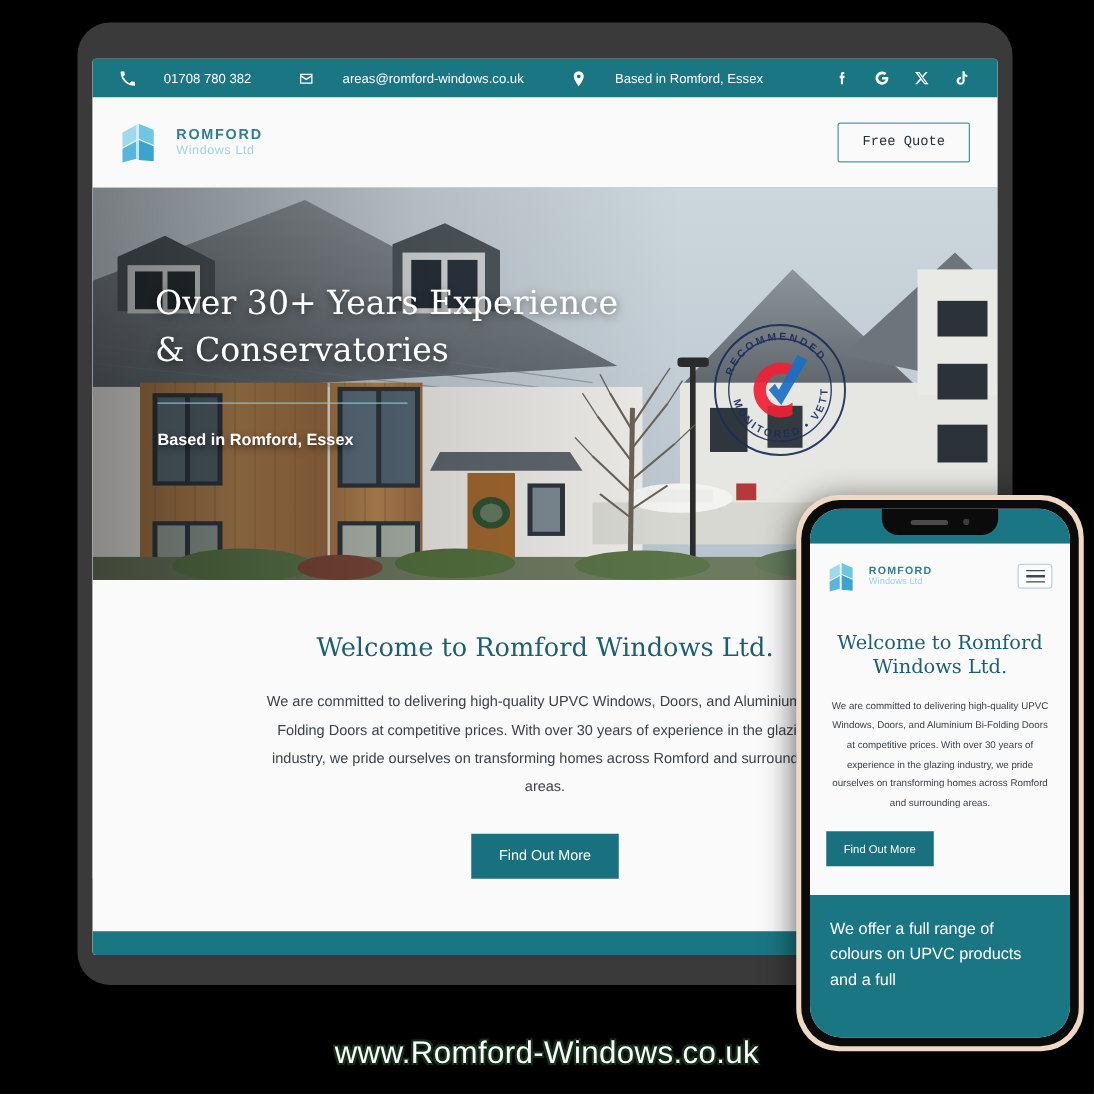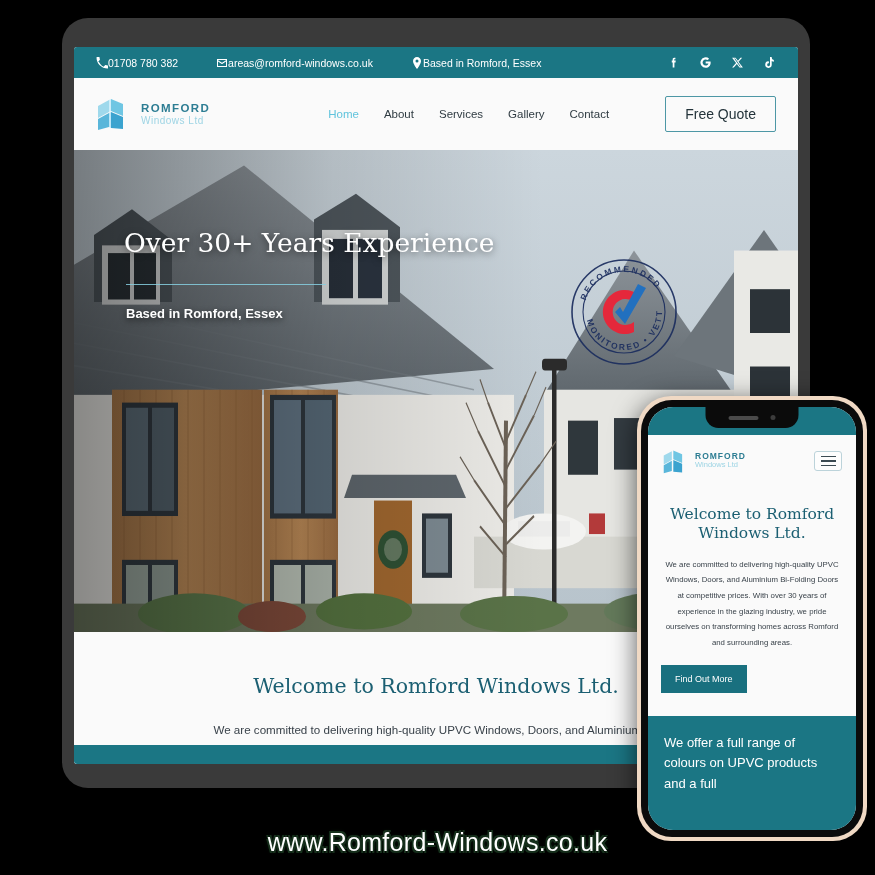--- a/index.html
+++ b/index.html
@@ -14,43 +14,43 @@
     box-shadow:0 4px 22px rgba(0,0,0,.7);
   }
   .tablet-screen {
     position:absolute; left:12px; top:29px; width:724px; height:717px;
     background:#fafafa; overflow:hidden; border-radius:3px;
   }
 
   
   .topbar { height:31px; background:#1b7684; display:flex; align-items:center;
             padding:0 22px; gap:0; color:#fff; font-size:10.5px; }
-  .tb-item { display:flex; align-items:flex-start; gap:0; margin-right:38px; white-space:nowrap; }
+  .tb-item { display:flex; align-items:flex-start; gap:23px; margin-right:38px; white-space:nowrap; }
   .tb-item .ic { width:12px; height:12px; display:inline-flex; align-items:center; justify-content:center; }
   .tb-item .ic svg { width:12px; height:12px; fill:#fff; }
   .socials { margin-left:auto; display:flex; gap:19px; align-items:center; }
   .socials .s { width:13px; height:13px; display:flex; align-items:center; justify-content:center;
                 color:#fff; font-size:13px; font-weight:700; line-height:1; }
   .socials .s svg { width:13px; height:13px; fill:#fff; }
 
   
   .header { height:72px; background:#fafafa; display:flex; align-items:center; padding:0 22px; }
   .logo { display:flex; align-items:center; gap:9px; }
   .logo-mark { width:36px; height:34px; position:relative; }
   .logo-text .l1 { font-size:11.5px; font-weight:700; letter-spacing:1.4px; color:#2d7d93; line-height:1.05; }
   .logo-text .l2 { font-size:10px; color:#9dd4e4; letter-spacing:.5px; line-height:1.1; }
   .nav { display:flex; gap:25px; margin-left:118px; }
   .nav a { font-size:11.5px; color:#2f3b42; text-decoration:none; }
   .nav a.active { color:#5fc3dc; }
   .quote-btn { margin-left:auto; border:1.4px solid #4d97a5; color:#23333a; background:transparent;
-               font-size:14px; padding:9px 19px; border-radius:2px; cursor:pointer;
-               font-family:Liberation Sans, sans-serif; }
-
-  
-  .hero { position:relative; height:482px; overflow:hidden; background:#9aa6ad; }
+               font-size:11px; padding:9px 19px; border-radius:2px; cursor:pointer;
+               font-family:Liberation Mono, monospace; }
+
+  
+  .hero { position:relative; height:314px; overflow:hidden; background:#9aa6ad; }
   .hero .photo { position:absolute; inset:0; }
   .hero-inner { position:relative; z-index:5; padding:74px 0 0 50px; }
   .hero h1 { font-family:"DejaVu Serif", serif; color:#fff; font-size:26.5px; line-height:1.43;
              font-weight:400; text-shadow:0 2px 7px rgba(0,0,0,.55); }
   .hero-rule { width:200px; height:1.5px; background:#86cfe0; margin:22px 0 0 2px; opacity:.85; }
   .hero-sub { color:#fff; font-size:13px; font-weight:700; margin:21px 0 0 2px;
               text-shadow:0 2px 6px rgba(0,0,0,.6); }
   .hero-cta { margin:13px 0 0 2px; display:inline-block; background:#19707f; color:#fff;
               font-size:11.5px; padding:12px 21px; border:none; cursor:pointer;
               font-family:"Liberation Sans", sans-serif; }
@@ -171,27 +171,20 @@
                 <polygon points="13,3 15,2 15,14 13,15" fill="#cfeefa"></polygon>
                 <polygon points="13,16 15,15 15,31 13,30" fill="#bde6f7"></polygon>
               </g>
             </svg>
           </span>
           <span class="logo-text">
             <span class="l1" style="display:block">ROMFORD</span>
             <span class="l2" style="display:block">Windows Ltd</span>
           </span>
         </div>
-        <div class="nav">
-          <a href="#" class="active">Home</a>
-          <a href="#">About</a>
-          <a href="#">Services</a>
-          <a href="#">Gallery</a>
-          <a href="#">Contact</a>
-        </div>
         <button class="quote-btn">Free Quote</button>
       </div>
 
       <div class="hero">
         <div class="photo">
           <svg viewBox="0 0 724 374" preserveAspectRatio="none" style="width:100%;height:100%">
             <defs>
               <linearGradient id="sky" x1="0" y1="0" x2="0" y2="1">
                 <stop offset="0" stop-color="#ccd6dd"></stop>
                   <stop offset="1" stop-color="#b7c3cb"></stop>
@@ -305,20 +298,21 @@
             <ellipse cx="440" cy="360" rx="54" ry="14" fill="#5a7348"></ellipse>
             <ellipse cx="600" cy="358" rx="70" ry="16" fill="#63795a"></ellipse>
 
             <rect x="0" y="0" width="470" height="374" fill="url(#shade)"></rect>
           </svg>
         </div>
 
         <div class="hero-inner">
           <h1>
             <span style="display:block">Over 30+ Years Experience</span>
+            <span style="display:block">&amp; Conservatories</span>
           </h1>
           <div class="hero-rule"></div>
           <div class="hero-sub">Based in Romford, Essex</div>
         </div>
 
         <div class="badge">
           <svg viewBox="0 0 108 108" style="width:108px;height:108px">
             <circle cx="54" cy="54" r="52" fill="none" stroke="#1b2d5e" stroke-width="1.6"></circle>
             <circle cx="54" cy="54" r="41" fill="none" stroke="#1b2d5e" stroke-width="1.1"></circle>
             <path id="arcTop" d="M 14,54 A 40,40 0 0 1 94,54" fill="none"></path>

